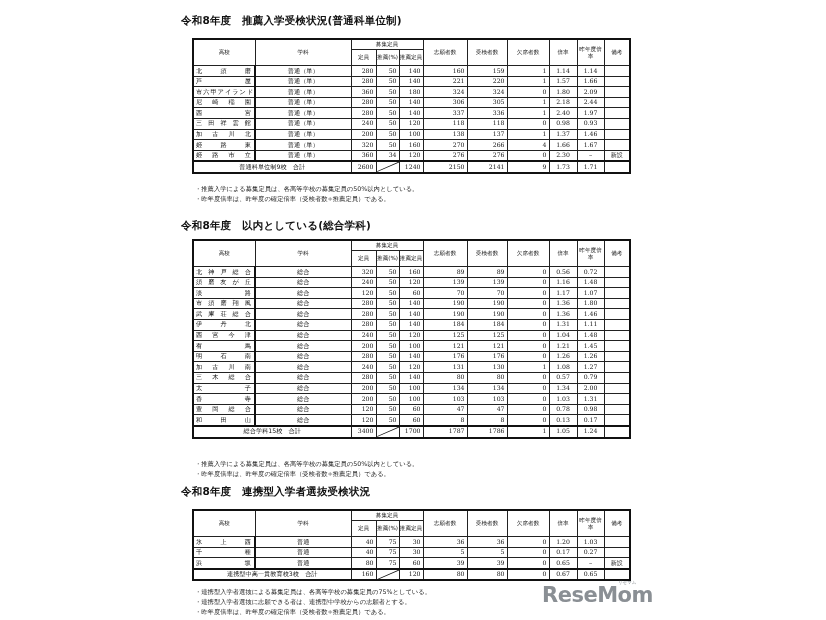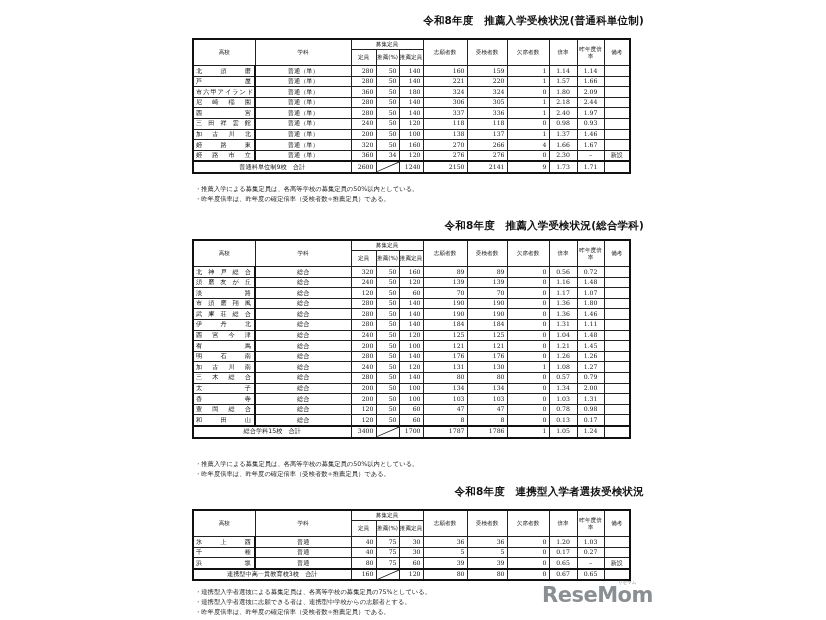--- a/index.html
+++ b/index.html
@@ -1,18 +1,18 @@
 <!DOCTYPE html>
 <html><head>
 <meta charset="utf-8">
 <style>
   html, body { margin:0; padding:0; background:#ffffff; }
   body { width:826px; height:620px; position:relative; overflow:hidden;
          font-family:"DejaVu Sans", sans-serif; color:#111; }
-  .section-title { position:absolute; left:208px; width:436px; text-align:right;
+  .section-title { position:absolute; left:181px; width:436px; text-align:left;
          font-size:10.5px; font-weight:bold; letter-spacing:0.2px; }
   table.t { position:absolute; left:192px; border-collapse:collapse; table-layout:fixed;
          width:437px; border:2px solid #111; font-size:6px; }
   table.t td, table.t th { border:1px solid #222; padding:0 2px; height:9.6px; line-height:8.6px;
          overflow:hidden; white-space:nowrap; font-weight:normal; }
   table.t th { font-size:5.6px; text-align:center; line-height:7px; padding:0; }
   table.t td.num { text-align:right; font-family:"DejaVu Serif", serif; font-size:6.2px; }
   table.t td.rate { text-align:center; font-family:"DejaVu Serif", serif; font-size:6.2px; }
   table.t td.school { text-align:justify; text-align-last:justify; font-size:6.2px; letter-spacing:1px; }
   table.t td.dept { text-align:center; font-size:6.2px; }
@@ -194,21 +194,21 @@
       <td class="rate">1.73</td>
       <td class="rate">1.71</td>
       <td></td>
     </tr>
       </tbody>
     </table>
     <div class="notes" style="top:184px">
       <div>・推薦入学による募集定員は、各高等学校の募集定員の50%以内としている。</div>
       <div>・昨年度倍率は、昨年度の確定倍率（受検者数÷推薦定員）である。</div>
     </div>
-    <div class="section-title" style="top:219px">令和8年度　推薦入学受検状況(総合学科)</div>
+    <div class="section-title" style="top:219px">令和8年度　以内としている(総合学科)</div>
     <table class="t" style="top:239px">
     <colgroup>
       <col style="width:62px">
         <col style="width:96px">
         <col style="width:25px">
         <col style="width:23px">
         <col style="width:24px">
       <col style="width:44px">
         <col style="width:40px">
         <col style="width:42px">

